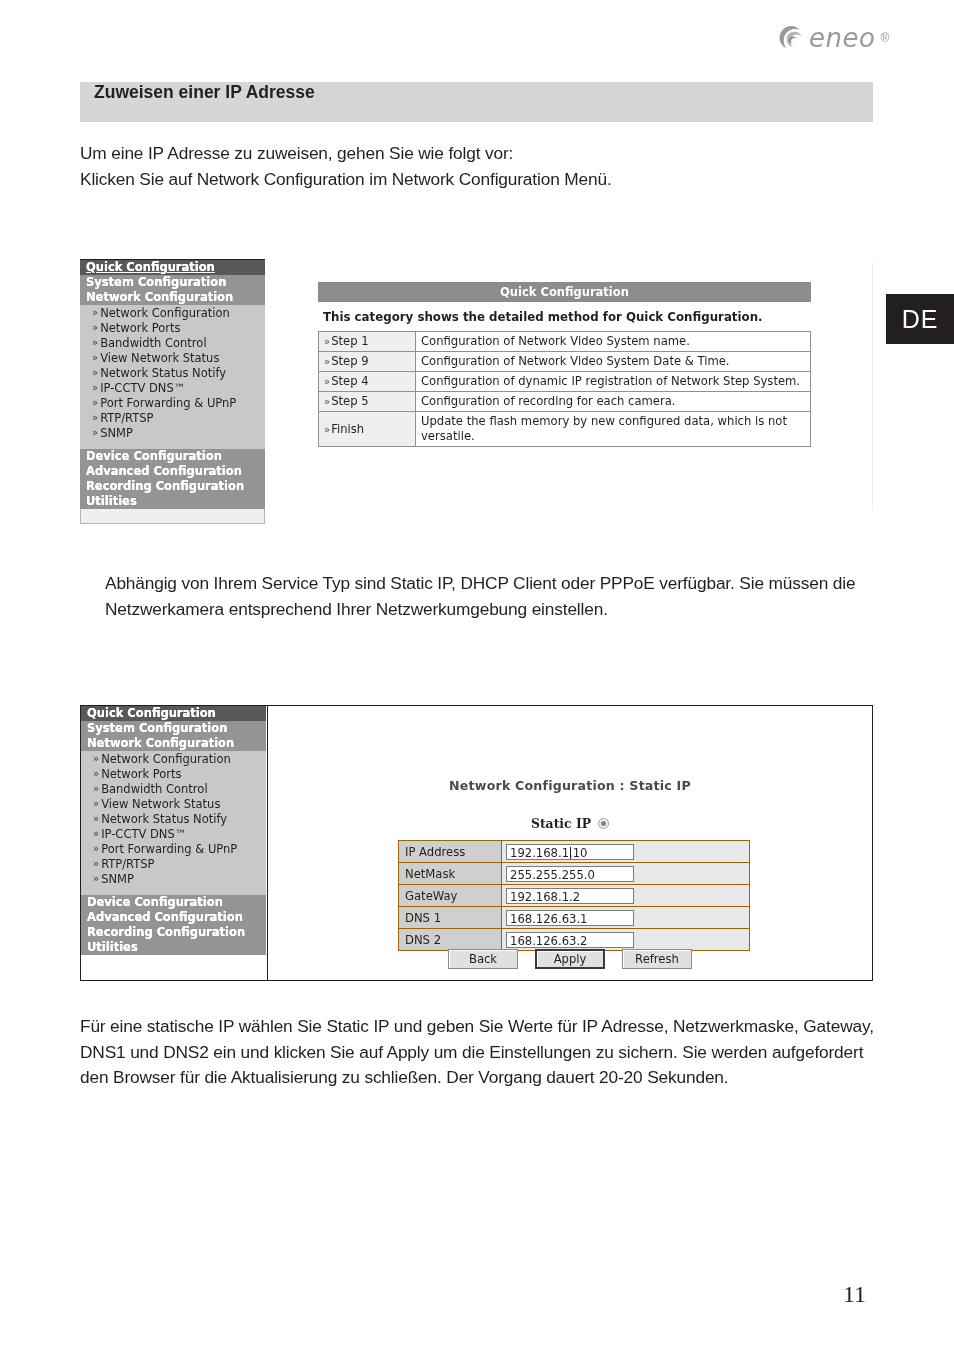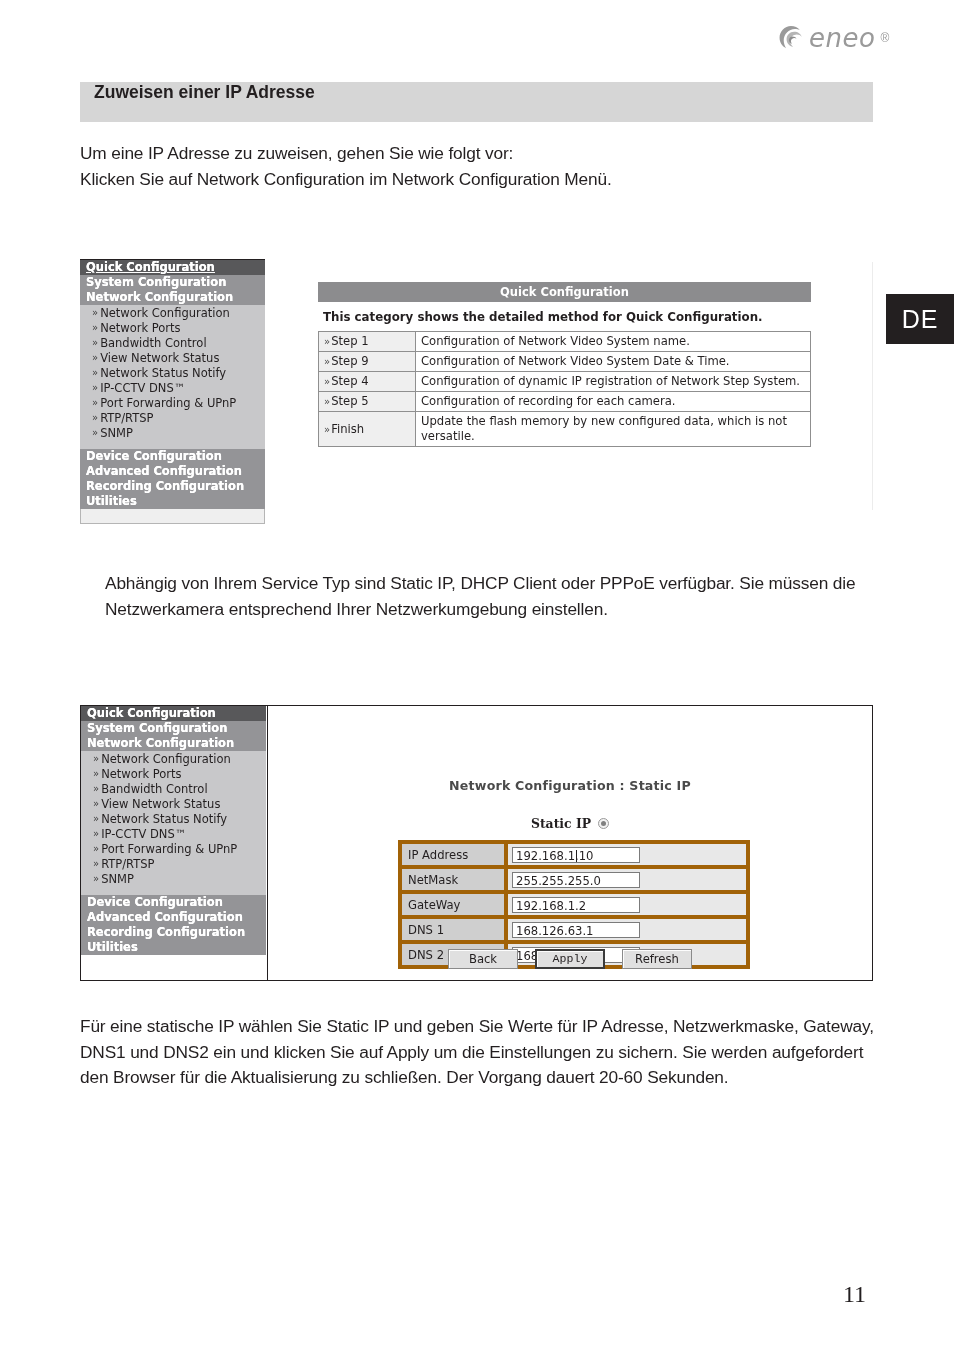--- a/index.html
+++ b/index.html
@@ -88,35 +88,35 @@
   .radio-opt{display:flex;align-items:center;gap:7px;}
   .radio-dot{width:11px;height:11px;border-radius:50%;border:1px solid #9a9a9a;
              background:#f2f2f2;box-sizing:border-box;position:relative;}
   .radio-dot.sel::after{content:"";position:absolute;left:2px;top:2px;width:5px;height:5px;
                         border-radius:50%;background:#808080;}
   .radio-dot.off::after{content:"";position:absolute;left:2.5px;top:2.5px;width:4px;height:4px;
                         border-radius:50%;background:#d8d8d8;}
 
   table.form{position:absolute;left:130px;top:134px;width:352px;border-collapse:collapse;
              font-family:"DejaVu Sans",sans-serif;}
-  table.form td{border:4px solid #a16207;height:19px;font-size:11.6px;color:#231f20;}
+  table.form td{border:1px solid #a16207;height:19px;font-size:11.6px;color:#231f20;}
   table.form td.lbl{width:95px;background:#cfcfcf;padding-left:6px;}
   table.form td.val{background:#e8e8e8;padding-left:4px;}
   .txtbox{display:inline-block;width:128px;height:16px;line-height:16px;
           background:#ffffff;border:1px solid #7b7b7b;font-size:11.6px;
           padding-left:3px;box-sizing:border-box;color:#231f20;position:relative;}
   .txtbox.caret::after{content:"";position:absolute;right:62px;top:2px;width:1px;height:12px;
                        background:#231f20;}
 
   .btn-row{position:absolute;left:0;right:0;top:243px;display:flex;justify-content:center;
            gap:17px;}
   .btn{min-width:50px;padding:2px 9px;font-size:11.6px;background:#e0e0e0;
        border:1px solid #8a8a8a;color:#231f20;text-align:center;
        font-family:"DejaVu Sans",sans-serif;box-shadow:inset 1px 1px 0 #fdfdfd;}
-  .btn.focus{border:2px solid #3a3a3a;padding:1px 8px;font-family:Liberation Mono, monospace;}
+  .btn.focus{border:2px solid #3a3a3a;padding:1px 8px;}
 
   
   .page-num{position:absolute;left:843px;top:1281px;font-size:24px;color:#231f20;
             font-family:"Liberation Serif",serif;}
 </style>
 </head>
 <body>
 
 <div class="logo-wrap">
   <span class="logo-mark">
@@ -323,15 +323,15 @@
 
     <div class="btn-row">
       <span class="btn">Back</span>
       <span class="btn focus">Apply</span>
       <span class="btn">Refresh</span>
     </div>
 
   </div>
 </div>
 
-<div class="para" id="para-bottom">Für eine statische IP wählen Sie Static IP und geben Sie Werte für IP Adresse, Netzwerkmaske, Gateway, DNS1 und DNS2 ein und klicken Sie auf Apply um die Einstellungen zu sichern. Sie werden aufgefordert den Browser für die Aktualisierung zu schließen. Der Vorgang dauert 20-60 Sekunden.</div>
+<div class="para" id="para-bottom">Für eine statische IP wählen Sie Static IP und geben Sie Werte für IP Adresse, Netzwerkmaske, Gateway, DNS1 und DNS2 ein und klicken Sie auf Apply um die Einstellungen zu sichern. Sie werden aufgefordert den Browser für die Aktualisierung zu schließen. Der Vorgang dauert 20-20 Sekunden.</div>
 
 <div class="page-num">11</div>
 
 </body></html>

